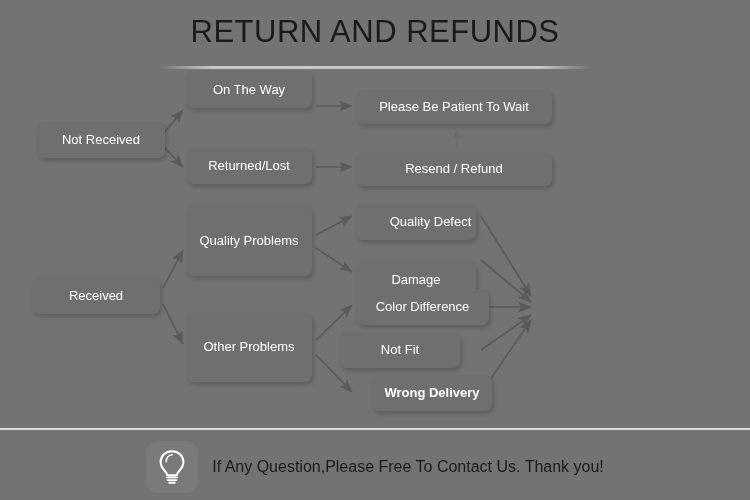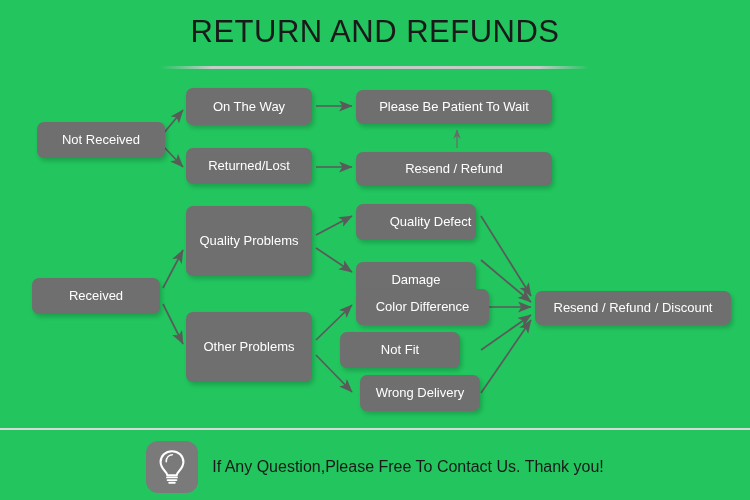--- a/index.html
+++ b/index.html
@@ -11,21 +11,21 @@
     width: 750px;
     height: 500px;
     font-family: "Liberation Sans", sans-serif;
     overflow: hidden;
     position: relative;
   }
   #page {
     position: relative;
     width: 750px;
     height: 500px;
-    background: #22c55e;
+    background: #737373;
   }
 
   
   #title {
     position: absolute;
     left: 0;
     top: 14px;
     width: 750px;
     text-align: center;
     font-size: 31px;
@@ -155,21 +155,21 @@
       <line x1="481" y1="307" x2="531" y2="307"></line>
       <line x1="481" y1="350" x2="531" y2="315"></line>
       <line x1="481" y1="393" x2="531" y2="320"></line>
     </g>
 
     <line x1="457" y1="148" x2="457" y2="130" stroke="#6b6b6b" stroke-width="1.2" fill="none" marker-end="url(#ah-thin)"></line>
   </svg>
 
   <div class="node" style="left:37px;  top:122px; width:128px; height:36px;">Not Received</div>
 
-  <div class="node" style="left:186px; top:88px;  width:126px; height:37px;">On The Way</div>
+  <div class="node" style="left:186px; top:71px;  width:126px; height:37px;">On The Way</div>
 
   <div class="node" style="left:186px; top:148px; width:126px; height:36px;">Returned/Lost</div>
 
   <div class="node" style="left:356px; top:90px;  width:196px; height:34px;">Please Be Patient To Wait</div>
 
   <div class="node" style="left:356px; top:152px; width:196px; height:34px;">Resend / Refund</div>
 
   <div class="node" style="left:32px;  top:278px; width:128px; height:36px;">Received</div>
 
   <div class="node" style="left:186px; top:206px; width:126px; height:70px;">Quality Problems</div>
@@ -177,23 +177,22 @@
   <div class="node" style="left:186px; top:312px; width:126px; height:70px;">Other Problems</div>
 
   <div class="node" style="left:356px; top:204px; width:120px; height:36px;padding-left:35px;">Quality Defect</div>
 
   <div class="node" style="left:356px; top:262px; width:120px; height:36px;">Damage</div>
 
   <div class="node" style="left:356px; top:289px; width:133px; height:36px;">Color Difference</div>
 
   <div class="node" style="left:340px; top:332px; width:120px; height:36px;">Not Fit</div>
 
-  <div class="node" style="left:360px; top:375px; width:120px; height:36px;">Wrong Delivery</div>
-
-  <div class="node" style="left:535px; top:291px; width:196px; height:34px;">Resend / Refund / Discount</div>
+  <div class="node" style="left:372px; top:375px; width:120px; height:36px;font-weight:bold;">Wrong Delivery</div>
+
 
   <div id="footer-rule"></div>
 
   <div id="footer">
     <div id="bulb-icon">
       <svg width="34" height="38" viewBox="0 0 34 38" xmlns="http://www.w3.org/2000/svg">
         <path d="M17 3.2 C10.6 3.2 5.6 8.0 5.6 14.1 C5.6 18.2 7.9 21.0 10.0 23.3
                  C11.3 24.7 12.2 25.8 12.2 27.2 L21.8 27.2 C21.8 25.8 22.7 24.7 24.0 23.3
                  C26.1 21.0 28.4 18.2 28.4 14.1 C28.4 8.0 23.4 3.2 17 3.2 Z" fill="none" stroke="#ffffff" stroke-width="2.1" stroke-linejoin="round"></path>
         <path d="M11.2 13.8 C11.2 9.6 14.0 7.0 17.2 6.7" fill="none" stroke="#ffffff" stroke-width="1.6" stroke-linecap="round"></path>

